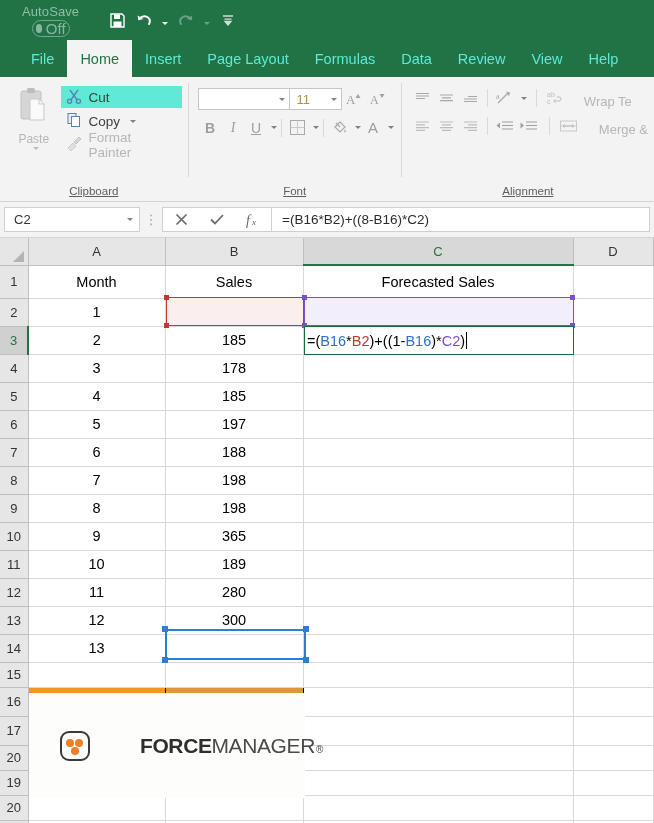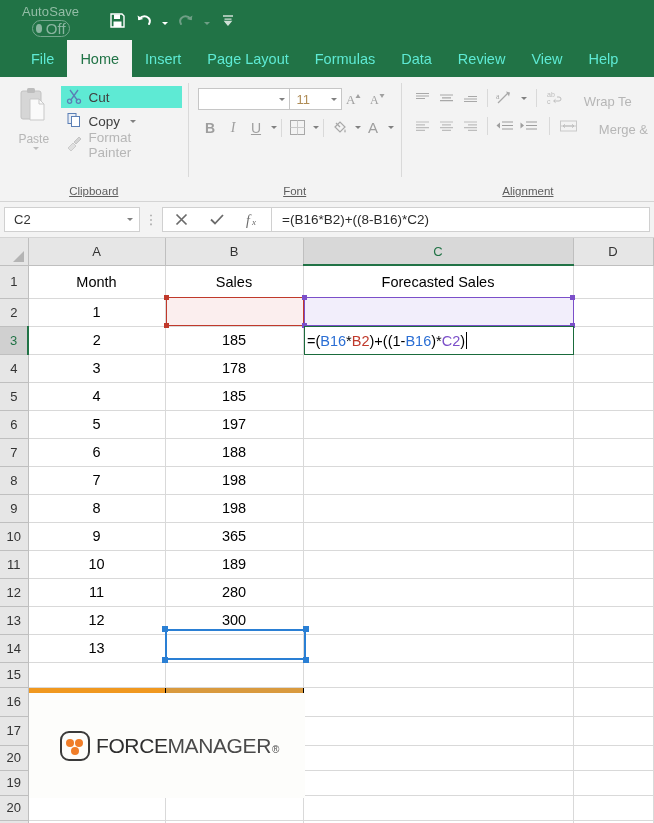--- a/index.html
+++ b/index.html
@@ -190,22 +190,22 @@
     position: absolute; background: #fdfdfb;
     display: flex; align-items: center; gap: 6px;
   }
   .logo-mark {
     width: 30px; height: 30px; border: 2.6px solid #3a3a3a;
     border-radius: 9px; position: relative; flex: none;
   }
   .dot { position: absolute; width: 8px; height: 8px;
     border-radius: 50%; background: #f07d28; }
   .logo-text { display: flex; align-items: baseline; }
-  .lt-bold { font-size: 21px; font-weight: normal; color: #2f2f2f;
-    letter-spacing: -0.4px; }
+  .lt-bold { font-size: 21px; font-weight: bold; color: #2f2f2f;
+    letter-spacing: -0.4px; margin-left: 44px; }
   .lt-thin { font-size: 21px; font-weight: normal; color: #4a4a4a;
     letter-spacing: -0.4px; }
   .lt-reg { font-size: 10px; color: #4a4a4a; margin-left: 1px; }
 </style>
 </head>
 <body>
 
 <div class="titlebar">
   <div class="autosave">
     <span class="autosave-label">AutoSave</span>

